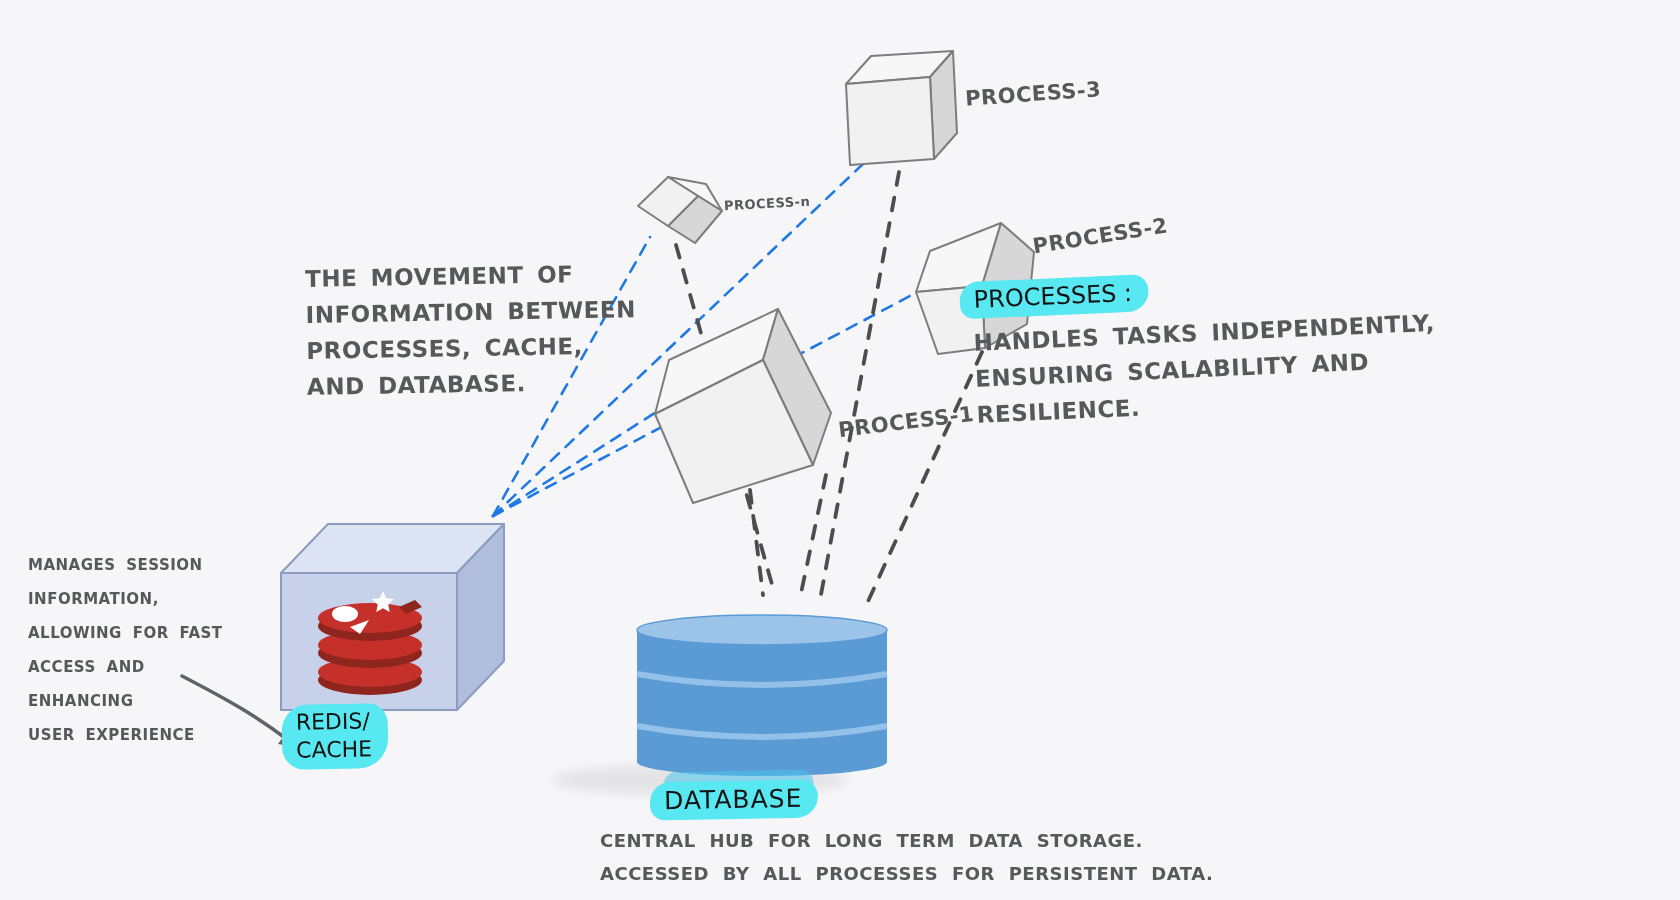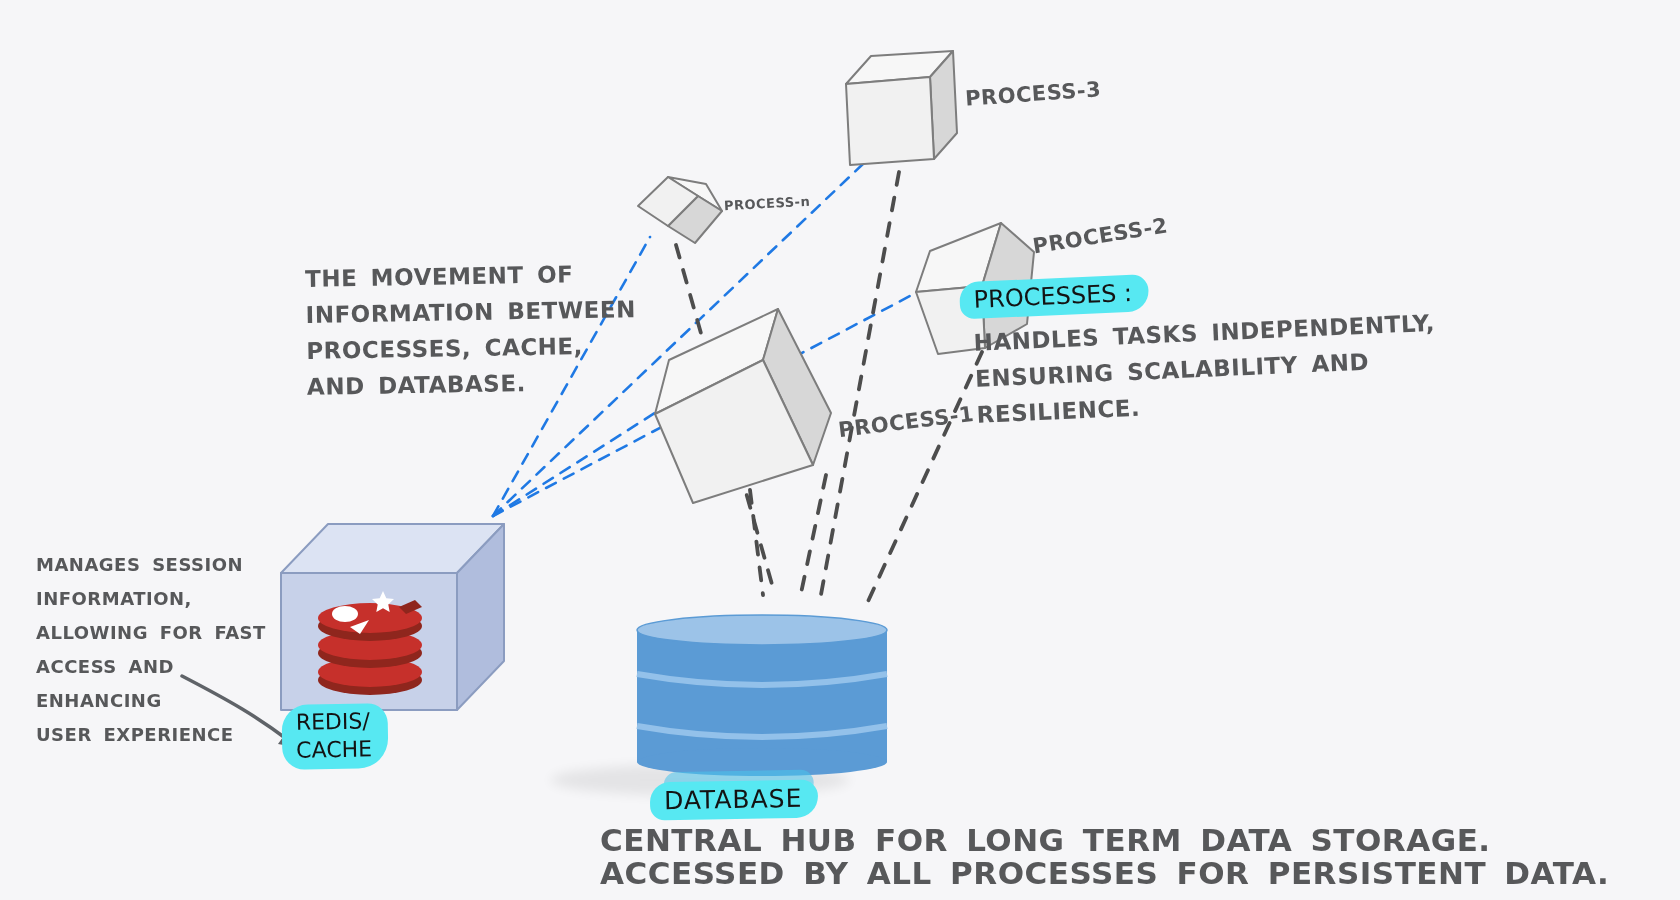--- a/index.html
+++ b/index.html
@@ -137,28 +137,28 @@
 PROCESSES, CACHE,
 AND DATABASE.</div>
 
   <div style="position:absolute;left:962px;top:272px;transform:rotate(-2.5deg);">
     <span class="blob" style="font-size:24px;">PROCESSES :</span>
     <div class="note" style="position:static;margin:6px 0 0 12px;font-size:23px;line-height:36px;">HANDLES TASKS INDEPENDENTLY,
 ENSURING SCALABILITY AND
 RESILIENCE.</div>
   </div>
 
-  <div class="note" style="left:28px;top:548px;font-size:18px;line-height:34px;margin-left:8px;">MANAGES SESSION
+  <div class="note" style="left:28px;top:548px;font-size:15px;line-height:34px;">MANAGES SESSION
 INFORMATION,
 ALLOWING FOR FAST
 ACCESS AND
 ENHANCING
 USER EXPERIENCE</div>
 
-  <div class="note" style="left:600px;top:824px;font-size:31px;line-height:33px;word-spacing:7px;">CENTRAL HUB FOR LONG TERM DATA STORAGE.
+  <div class="note" style="left:600px;top:824px;font-size:18px;line-height:33px;word-spacing:7px;">CENTRAL HUB FOR LONG TERM DATA STORAGE.
 ACCESSED BY ALL PROCESSES FOR PERSISTENT DATA.</div>
 
   <div class="label" style="left:965px;top:82px;font-size:21px;transform:rotate(-4deg);">PROCESS-3</div>
   <div class="label" style="left:724px;top:196px;font-size:13px;transform:rotate(-3deg);">PROCESS-n</div>
   <div class="label" style="left:1032px;top:224px;font-size:21px;transform:rotate(-9deg);">PROCESS-2</div>
   <div class="label" style="left:838px;top:410px;font-size:21px;transform:rotate(-7deg);">PROCESS-1</div>
 
   <div id="redis-label">
     <span class="blob" style="white-space:pre-line;">REDIS/
 CACHE</span>

